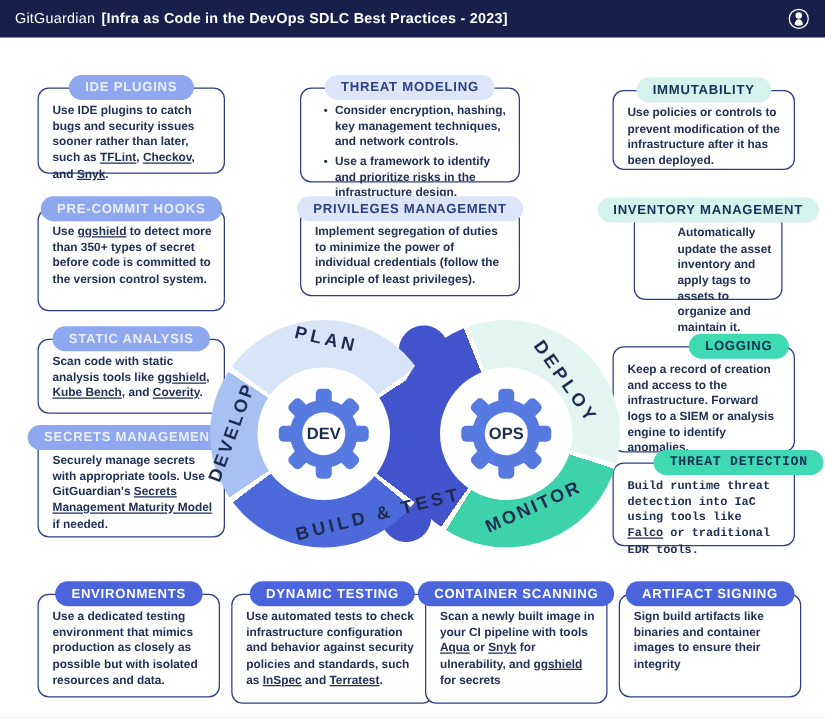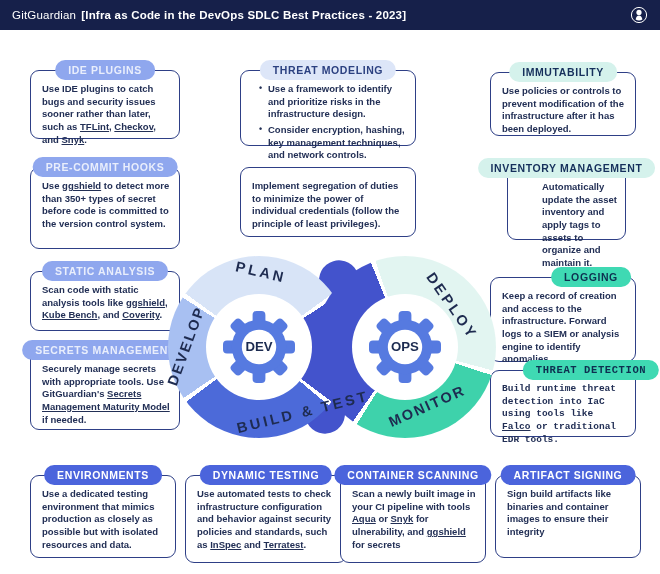--- a/index.html
+++ b/index.html
@@ -118,26 +118,27 @@
 </section>
 
 <section class="card c-sm">
   <div class="pill pill-peri">SECRETS MANAGEMENT</div>
   <p class="body"><span>Securely manage secrets with appropriate tools. Use GitGuardian's </span><span class="lnk">Secrets Management Maturity Model</span><span> if needed.</span></p>
 </section>
 
 <section class="card c-tm">
   <div class="pill pill-lav">THREAT MODELING</div>
   <ul class="bullets">
+    <li>Consider encryption, hashing, key management techniques, and network controls.</li>
     <li>Use a framework to identify and prioritize risks in the infrastructure design.</li>
-    <li>Consider encryption, hashing, key management techniques, and network controls.</li>
   </ul>
 </section>
 
 <section class="card c-pm">
+  <div class="pill pill-lav">PRIVILEGES MANAGEMENT</div>
   <p class="body"><span>Implement segregation of duties to minimize the power of individual credentials (follow the principle of least privileges).</span></p>
 </section>
 
 <section class="card c-imm">
   <div class="pill pill-mint">IMMUTABILITY</div>
   <p class="body"><span>Use policies or controls to prevent modification of the infrastructure after it has been deployed.</span></p>
 </section>
 
 <section class="card c-inv">
   <div class="pill pill-mint">INVENTORY MANAGEMENT</div>

